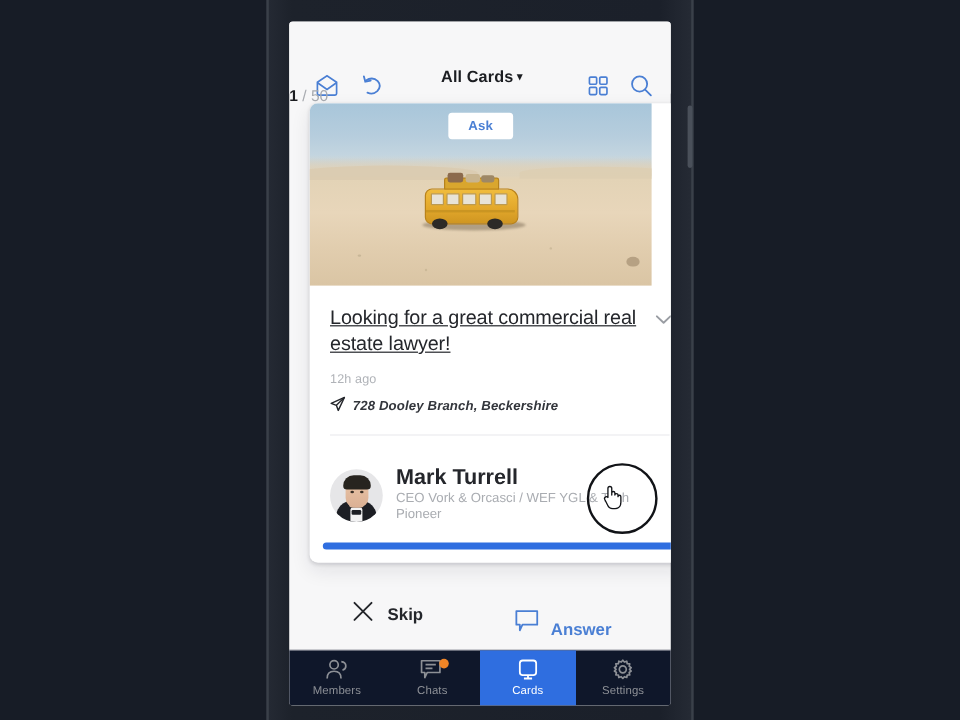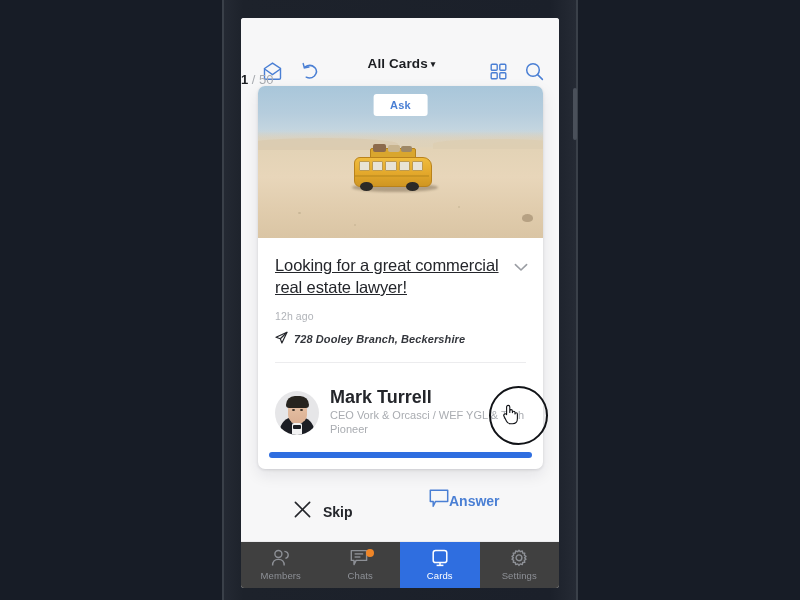--- a/index.html
+++ b/index.html
@@ -71,21 +71,21 @@
   #counter-row {
     margin-top: 1px; font-size: 13px; line-height: 13px;
   }
   #counter-current { color: #1b1d21; font-weight: bold; }
   #counter-sep, #counter-total { color: #a8abb0; }
 
   
   #card {
     position: absolute;
     left: 17px; top: 68px;
-    width: 285px;
+    width: 317px;
     background: #ffffff;
     border-radius: 7px;
     box-shadow: 0 1px 3px rgba(20,25,40,.13), 0 6px 16px rgba(20,25,40,.09);
     overflow: hidden;
   }
 
   
   #card-hero {
     position: relative;
     width: 285px; height: 152px;
@@ -262,29 +262,29 @@
   #action-row {
     position: absolute; left: 0; top: 470px; width: 318px; height: 58px;
     display: flex; align-items: center;
   }
   #skip-button {
     position: absolute; left: 52px; top: 12px;
     display: flex; align-items: center; gap: 11px;
   }
   #skip-label { font-size: 14px; font-weight: bold; color: #24262b; }
   #answer-button {
-    position: absolute; left: 188px; top: 1px;
-    display: flex; align-items: center; gap: 0;
+    position: absolute; left: 188px; top: 20px;
+    display: flex; align-items: flex-end; gap: 10px;
   }
   #answer-label { font-size: 14px; font-weight: bold; color: #4a7fd4; }
 
   
   #bottom-nav {
     position: absolute; left: 0; bottom: 0; width: 318px; height: 46px;
-    background: #404040;
+    background: #0f172a;
     border-top: 1px solid #ececee;
     display: flex;
   }
   .nav-item {
     flex: 1 1 20%;
     display: flex; flex-direction: column; align-items: center; justify-content: center;
     gap: 3px; position: relative;
   }
   .nav-item.active { background: #2f6ee0; }
   .nav-label { font-size: 9.5px; color: #8d9096; letter-spacing: .1px; }

